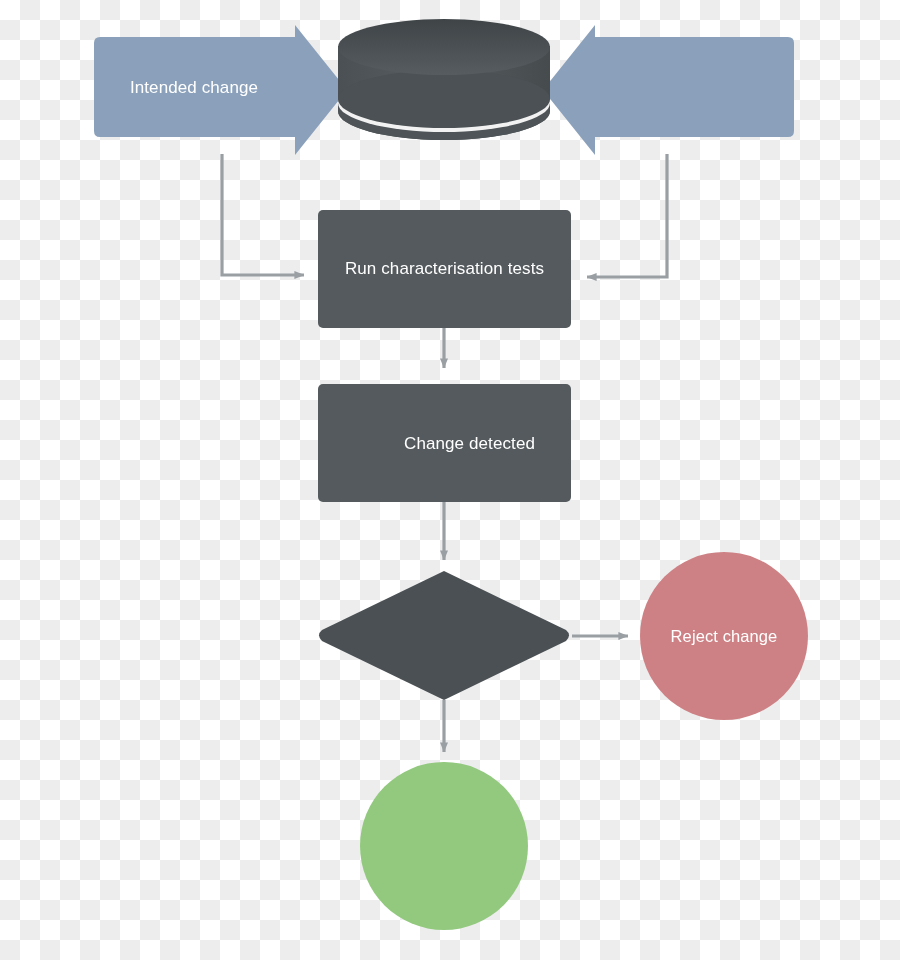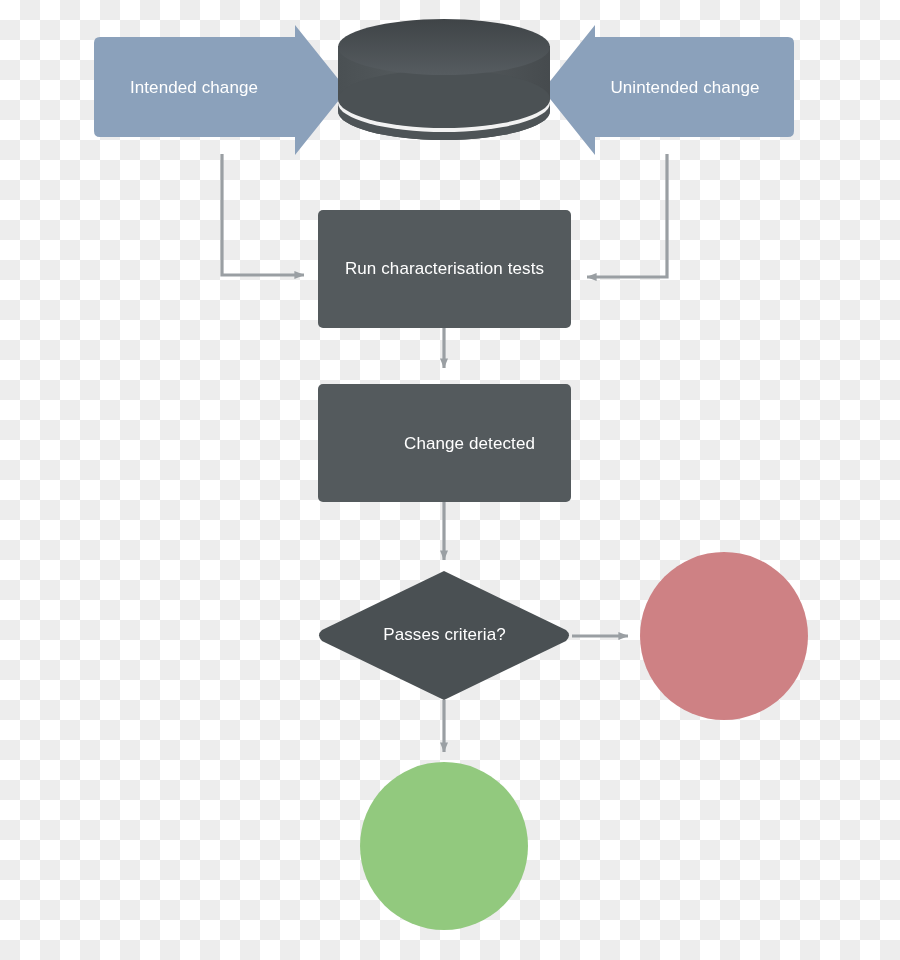--- a/index.html
+++ b/index.html
@@ -127,23 +127,22 @@
     </g>
 
     <g>
       <circle cx="444" cy="846" r="84" fill="#92c97e"></circle>
     </g>
   </svg>
 
   <div class="node-label" style="left:94px; top:78px; width:200px;">Intended change</div>
 
 
-  <div class="node-label" style="left:585px; top:78px; width:200px;">Unintended change</div>
 
   <div class="node-label" style="left:318px; top:259px; width:253px;">Run characterisation tests</div>
 
   <div class="node-label" style="left:318px; top:434px; width:303px;">Change detected</div>
 
-  <div class="node-label" style="left:318px; top:625px; width:253px;">Passes criteria?</div>
 
+  <div class="node-label label-16" style="left:624px; top:626px; width:200px;">Reject change</div>
 
 
 </div>
 
 </body></html>

